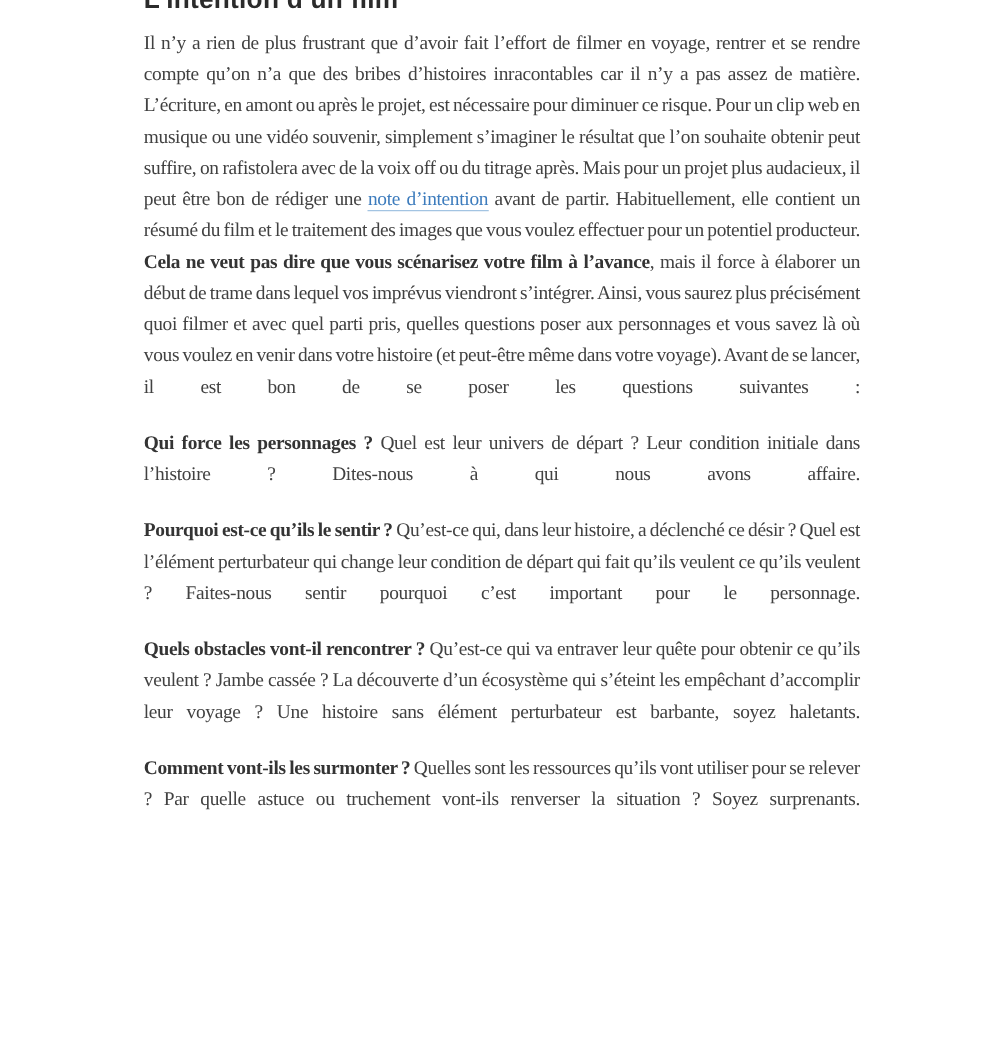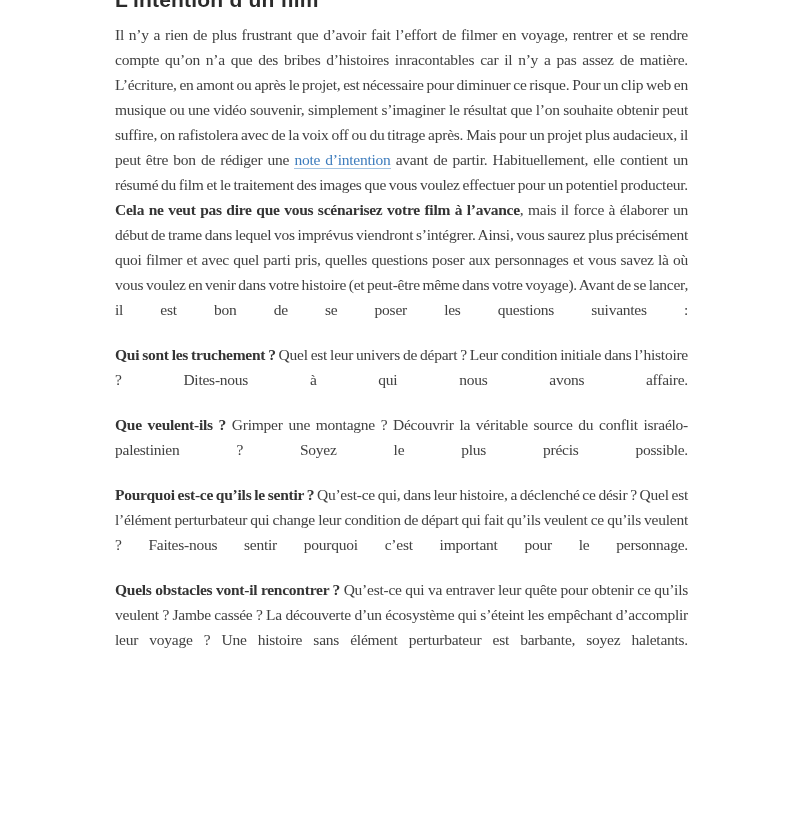--- a/index.html
+++ b/index.html
@@ -63,19 +63,19 @@
 </head>
 <body>
 
 <div class="page">
   <div class="content">
     <div class="heading-clip">
       <h1>L’intention d’un film</h1>
     </div>
     <article>
         <p><span>Il n’y a rien de plus frustrant que d’avoir fait l’effort de filmer en voyage, rentrer et se rendre compte qu’on n’a que des bribes d’histoires inracontables car il n’y a pas assez de matière. L’écriture, en amont ou après le projet, est nécessaire pour diminuer ce risque. Pour un clip web en musique ou une vidéo souvenir, simplement s’imaginer le résultat que l’on souhaite obtenir peut suffire, on rafistolera avec de la voix off ou du titrage après. Mais pour un projet plus audacieux, il peut être bon de rédiger une </span><a href="#" class="note-link">note d’intention</a><span> avant de partir. Habituellement, elle contient un résumé du film et le traitement des images que vous voulez effectuer pour un potentiel producteur. </span><strong>Cela ne veut pas dire que vous scénarisez votre film à l’avance</strong><span>, mais il force à élaborer un début de trame dans lequel vos imprévus viendront s’intégrer. Ainsi, vous saurez plus précisément quoi filmer et avec quel parti pris, quelles questions poser aux personnages et vous savez là où vous voulez en venir dans votre histoire (et peut-être même dans votre voyage). Avant de se lancer, il est bon de se poser les questions suivantes :</span></p>
-        <p><strong>Qui sont les truchement ?</strong><span> Quel est leur univers de départ ? Leur condition initiale dans l’histoire ? Dites-nous à qui nous avons affaire.</span></p>
-        <p><strong>Que veulent-ils ?</strong><span> Grimper une montagne ? Découvrir la véritable source du conflit israélo-palestinien ? Soyez le plus précis possible.</span></p>
+        <p><strong>Qui force les personnages ?</strong><span> Quel est leur univers de départ ? Leur condition initiale dans l’histoire ? Dites-nous à qui nous avons affaire.</span></p>
         <p><strong>Pourquoi est-ce qu’ils le sentir ?</strong><span> Qu’est-ce qui, dans leur histoire, a déclenché ce désir ? Quel est l’élément perturbateur qui change leur condition de départ qui fait qu’ils veulent ce qu’ils veulent ? Faites-nous sentir pourquoi c’est important pour le personnage.</span></p>
         <p><strong>Quels obstacles vont-il rencontrer ?</strong><span> Qu’est-ce qui va entraver leur quête pour obtenir ce qu’ils veulent ? Jambe cassée ? La découverte d’un écosystème qui s’éteint les empêchant d’accomplir leur voyage ? Une histoire sans élément perturbateur est barbante, soyez haletants.</span></p>
+        <p><strong>Comment vont-ils les surmonter ?</strong><span> Quelles sont les ressources qu’ils vont utiliser pour se relever ? Par quelle astuce ou truchement vont-ils renverser la situation ? Soyez surprenants.</span></p>
       </article>
   </div>
 </div>
 
 </body></html>

